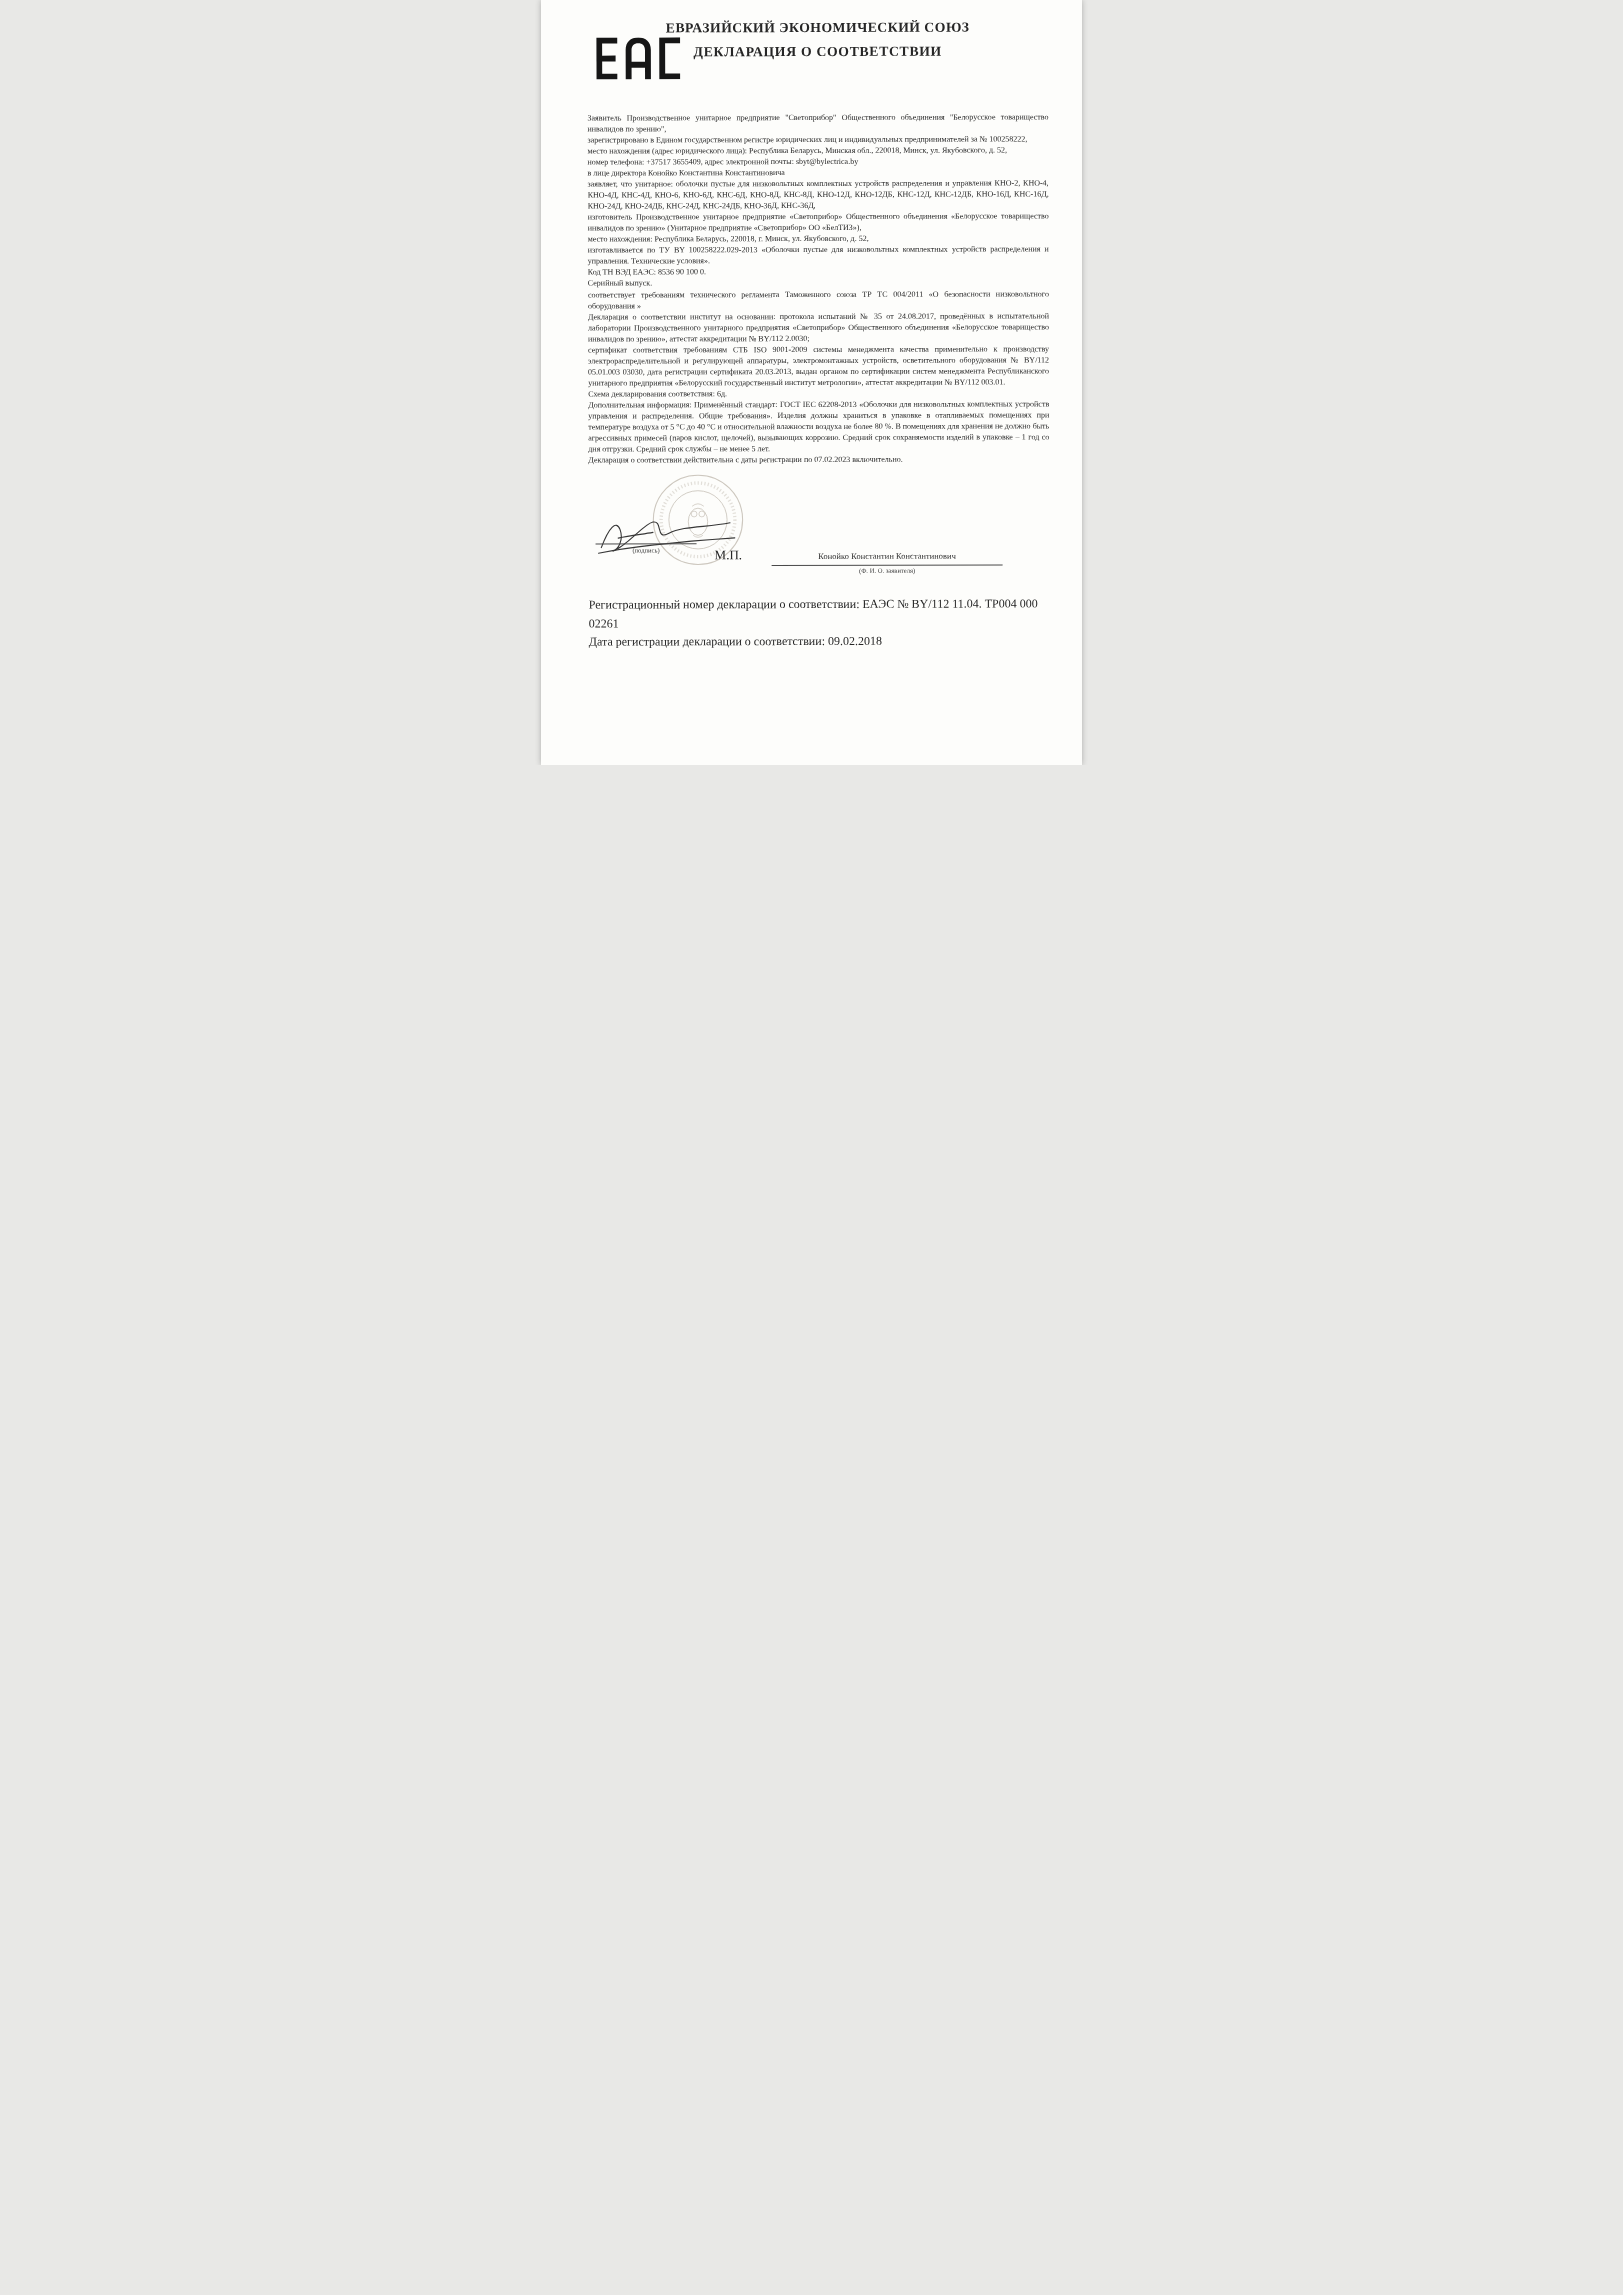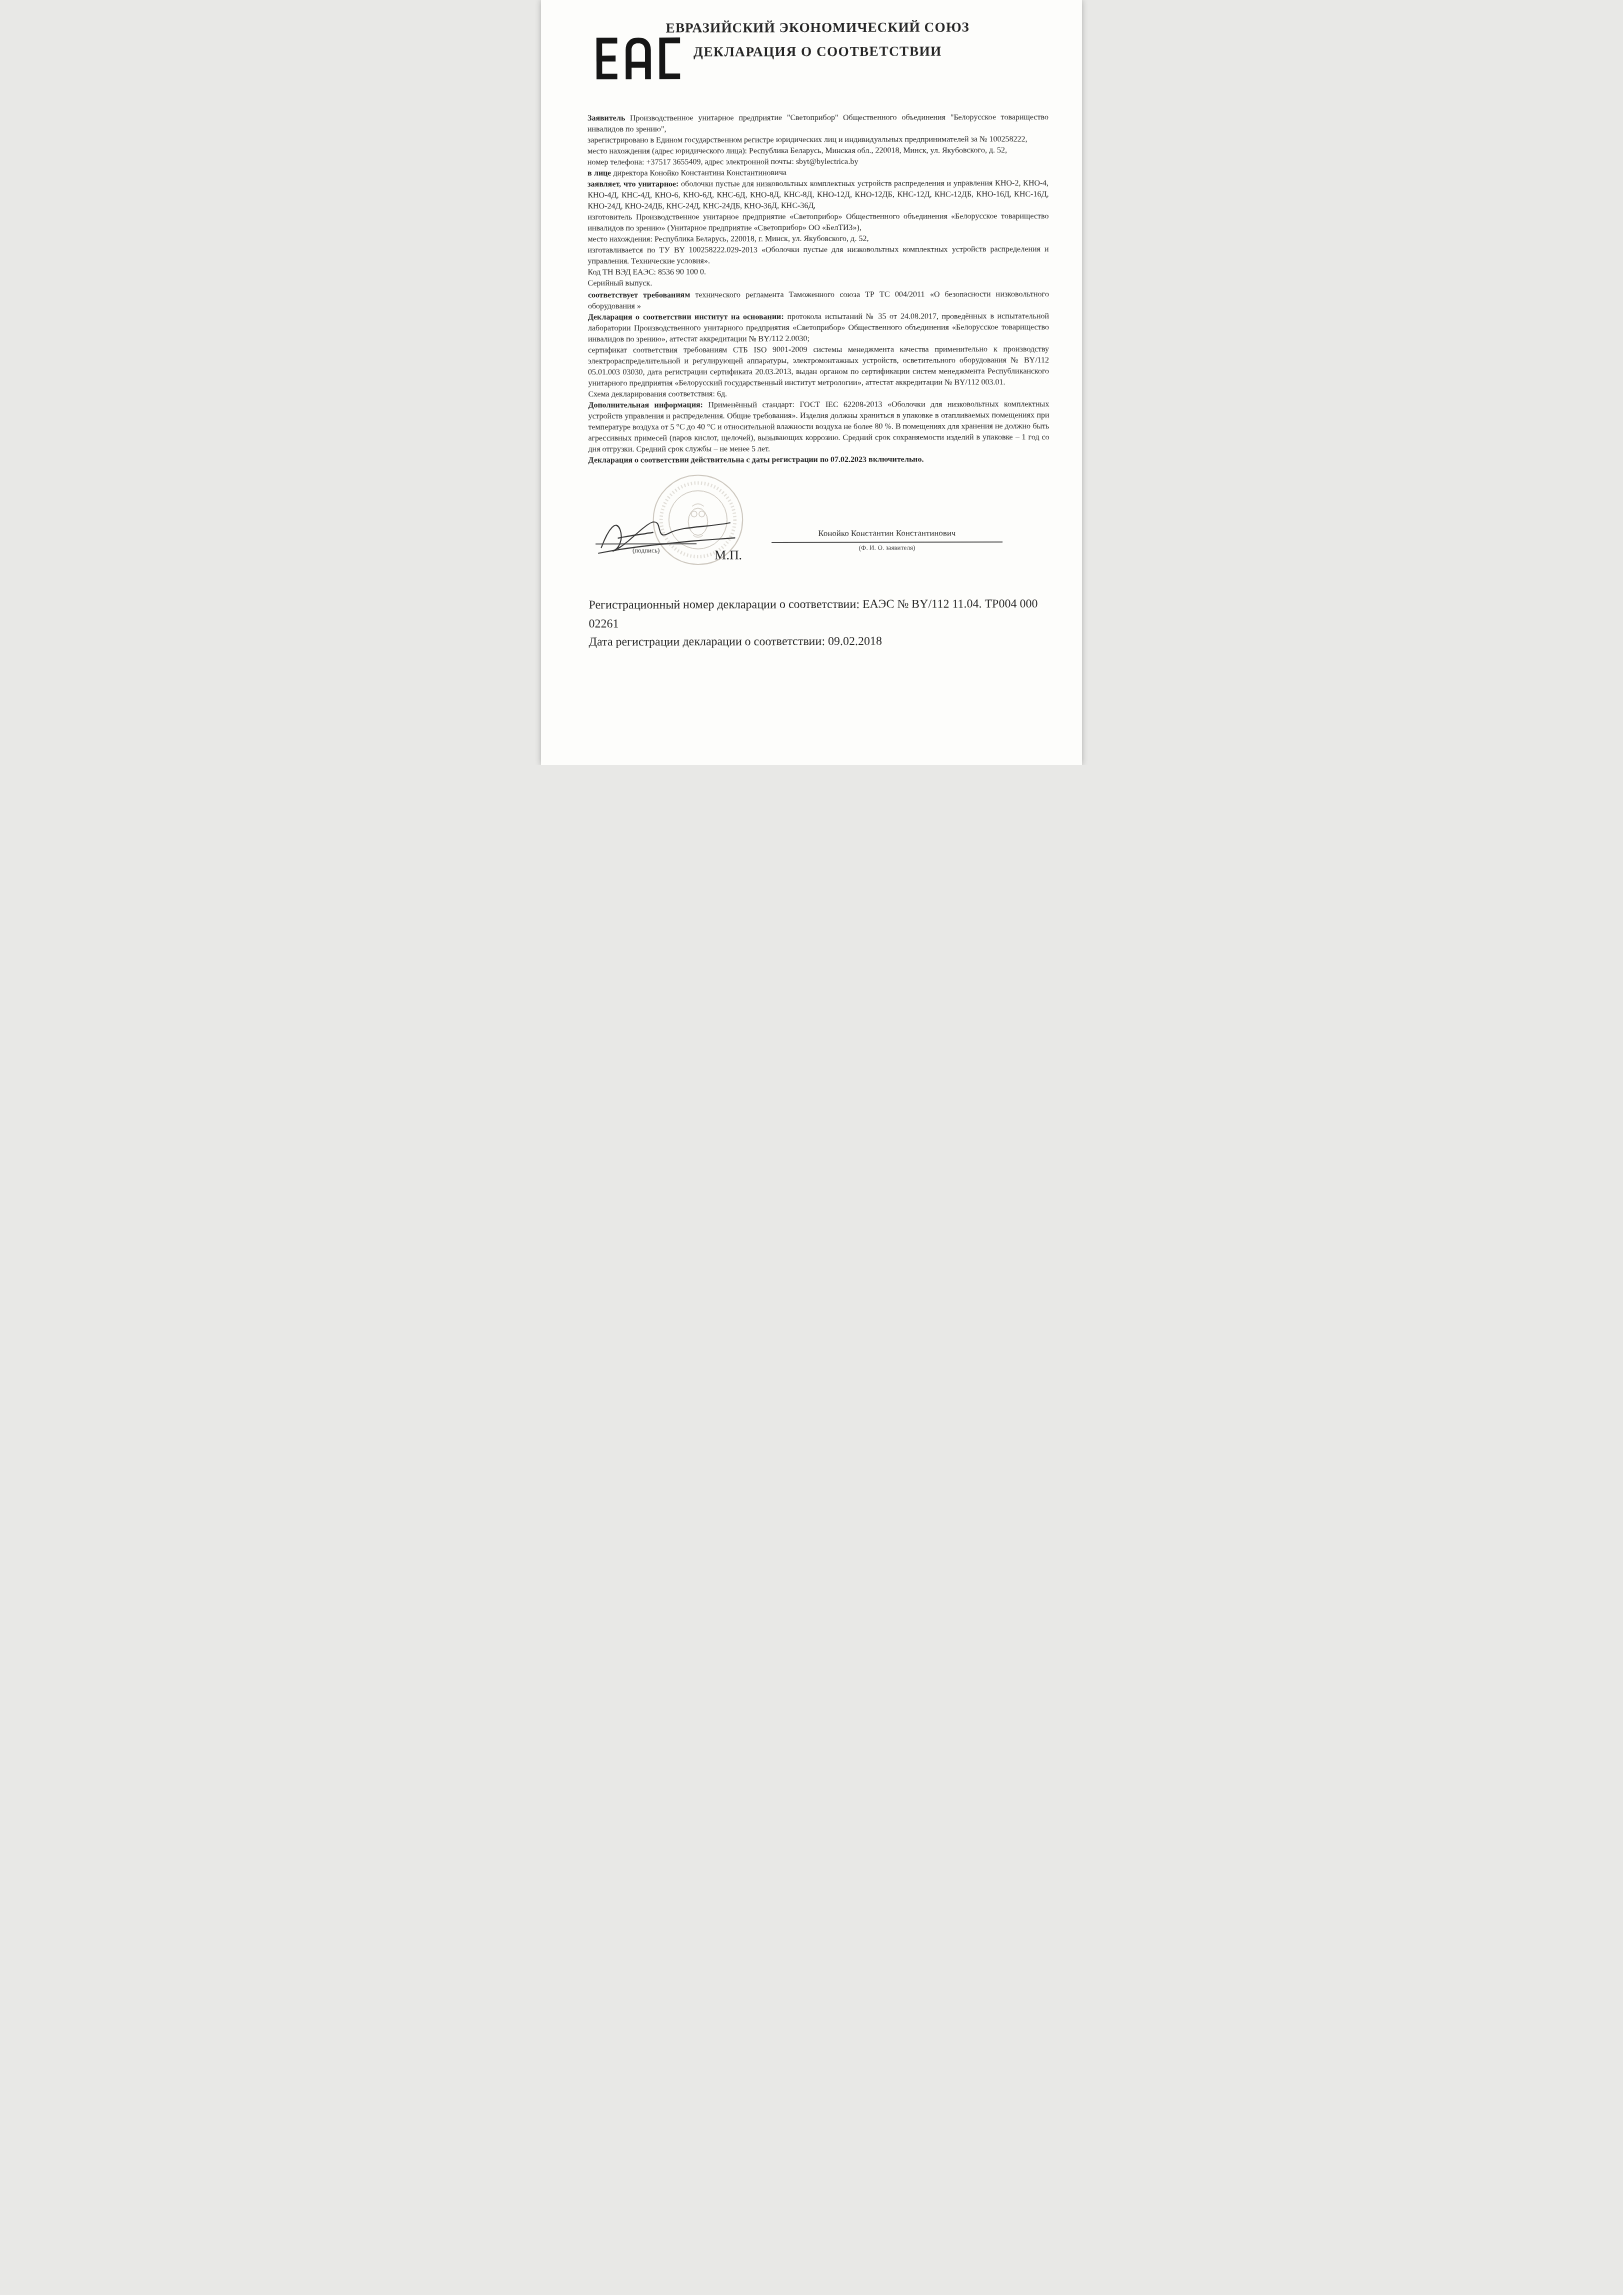--- a/index.html
+++ b/index.html
@@ -36,34 +36,34 @@
     font-weight:bold;
     letter-spacing:0.7px;
   }
   .body-text{margin-top:21px;}
   p.para{
     margin:0;
     font-size:8px;
     line-height:1.38;
     text-align:justify;
   }
-  p.para b.lead{font-weight:bold;}
+  p.para b.lead{font-weight:normal;}
   .signature-area{
     position:relative;
     height:111px;
     margin-top:11.3px;
   }
   .stamp{position:absolute;left:61px;top:-5.7px;width:97px;height:97px;pointer-events:none;}
   .signature-ink{position:absolute;left:9.4px;top:37px;width:141px;height:45px;}
   .sig-left{position:absolute;left:7px;top:67px;width:101px;text-align:center;}
   .sig-line{border-bottom:0.7px solid #4a4a4a;height:0;}
   .sig-caption{font-size:6.6px;margin-top:1.4px;color:#3a3a3a;}
   .mp-label{position:absolute;left:126px;top:71px;font-size:13px;}
   .sig-right{position:absolute;left:183px;top:53px;width:231px;text-align:center;}
-  .sig-name{font-size:8.3px;margin-bottom:3.8px;letter-spacing:0.1px;}
+  .sig-name{font-size:8.3px;margin-bottom:3.8px;letter-spacing:0.1px;margin-top:23px;}
   .footer{margin-top:8px;font-size:12px;line-height:1.55;}
 </style>
 </head>
 <body>
 
 <div class="page">
 
   <div class="scan-skew">
 
     <header class="header">

